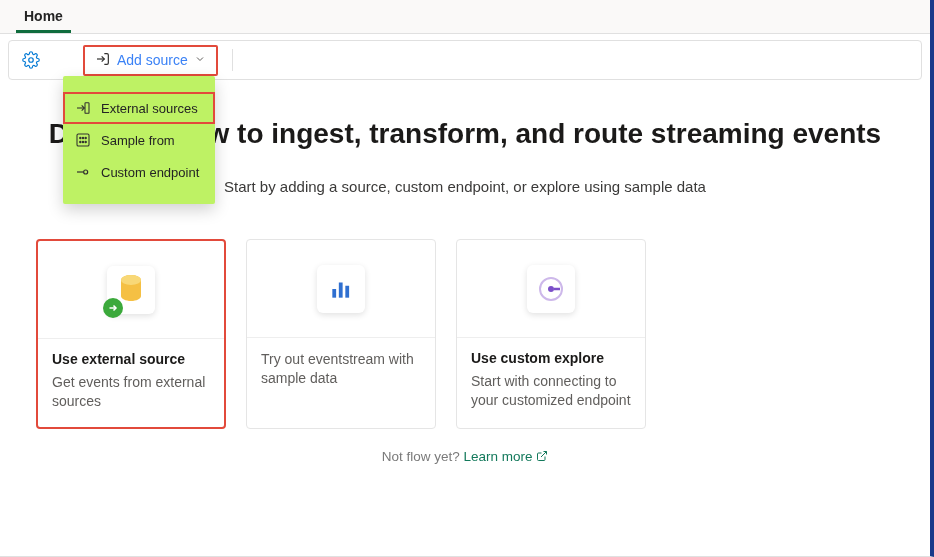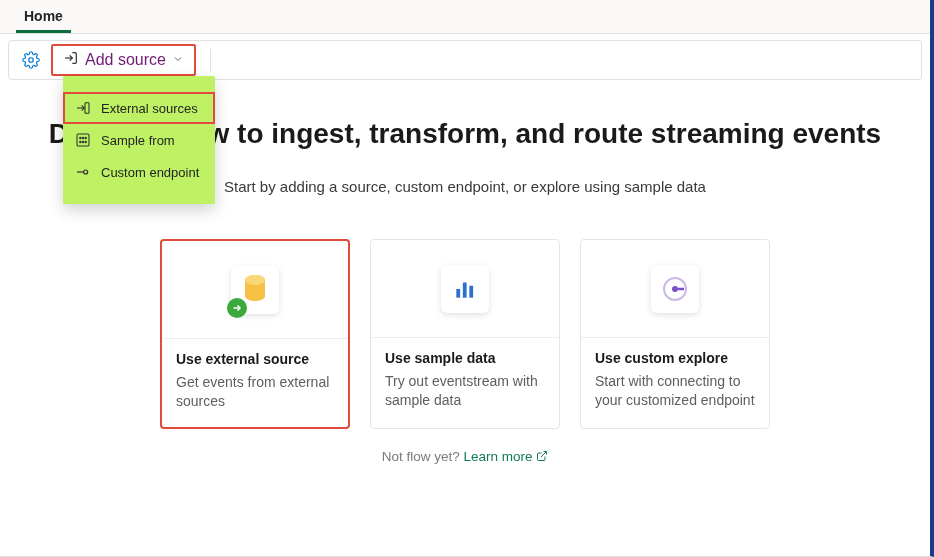--- a/index.html
+++ b/index.html
@@ -44,23 +44,24 @@
     }
     .gear { color: #0078d4; display: flex; align-items: center; justify-content: center; width: 24px; height: 24px; cursor: pointer; }
     .add-source-btn {
       display: flex;
       align-items: center;
       gap: 6px;
       padding: 4px 10px;
       cursor: pointer;
       border: 2px solid #e24a3b;
       border-radius: 2px;
-      font-size: 16px;
-      color: #701a75;
-      background: #fff;
+      font-size: 14px;
+      color: #3b82f6;
+      background: #fff;
+      margin-left: 32px;
     }
     .chev { color: #605e5c; }
     .vdiv {
       width: 1px; height: 22px; background: #e0e0e0; margin-left: 6px;
     }
     .dropdown {
       position: absolute;
       top: 76px;
       left: 63px;
       width: 152px;
@@ -94,21 +95,20 @@
       color: #1b1a19;
       margin-bottom: 28px;
     }
     .sub {
       font-size: 15px;
       color: #3b3a39;
       margin-bottom: 44px;
     }
     .cards {
       display: flex;
-      justify-content: center;
       gap: 20px;
       padding: 0 36px;
     }
     .card {
       width: 190px;
       border: 1px solid #e5e5e5;
       border-radius: 4px;
       background: #fff;
       text-align: left;
       cursor: pointer;
@@ -253,21 +253,20 @@
       <div class="card-top">
         <div class="card-icon-wrap">
           <svg width="26" height="26" viewBox="0 0 24 24">
             <rect x="4" y="12" width="3.5" height="8" fill="#2f6fd0"></rect>
             <rect x="10" y="6" width="3.5" height="14" fill="#2f6fd0"></rect>
             <rect x="16" y="9" width="3.5" height="11" fill="#2f6fd0"></rect>
           </svg>
         </div>
       </div>
       <div class="card-body">
-        <div class="card-title">Use sample data</div>
         <div class="card-desc">Try out eventstream with sample data</div>
       </div>
     </div>
 
     <div class="card">
       <div class="card-top">
         <div class="card-icon-wrap">
           <svg width="30" height="30" viewBox="0 0 30 30">
             <circle cx="15" cy="15" r="11" fill="none" stroke="#cdb8ea" stroke-width="2"></circle>
             <circle cx="15" cy="15" r="3" fill="#7b4fc9"></circle>

